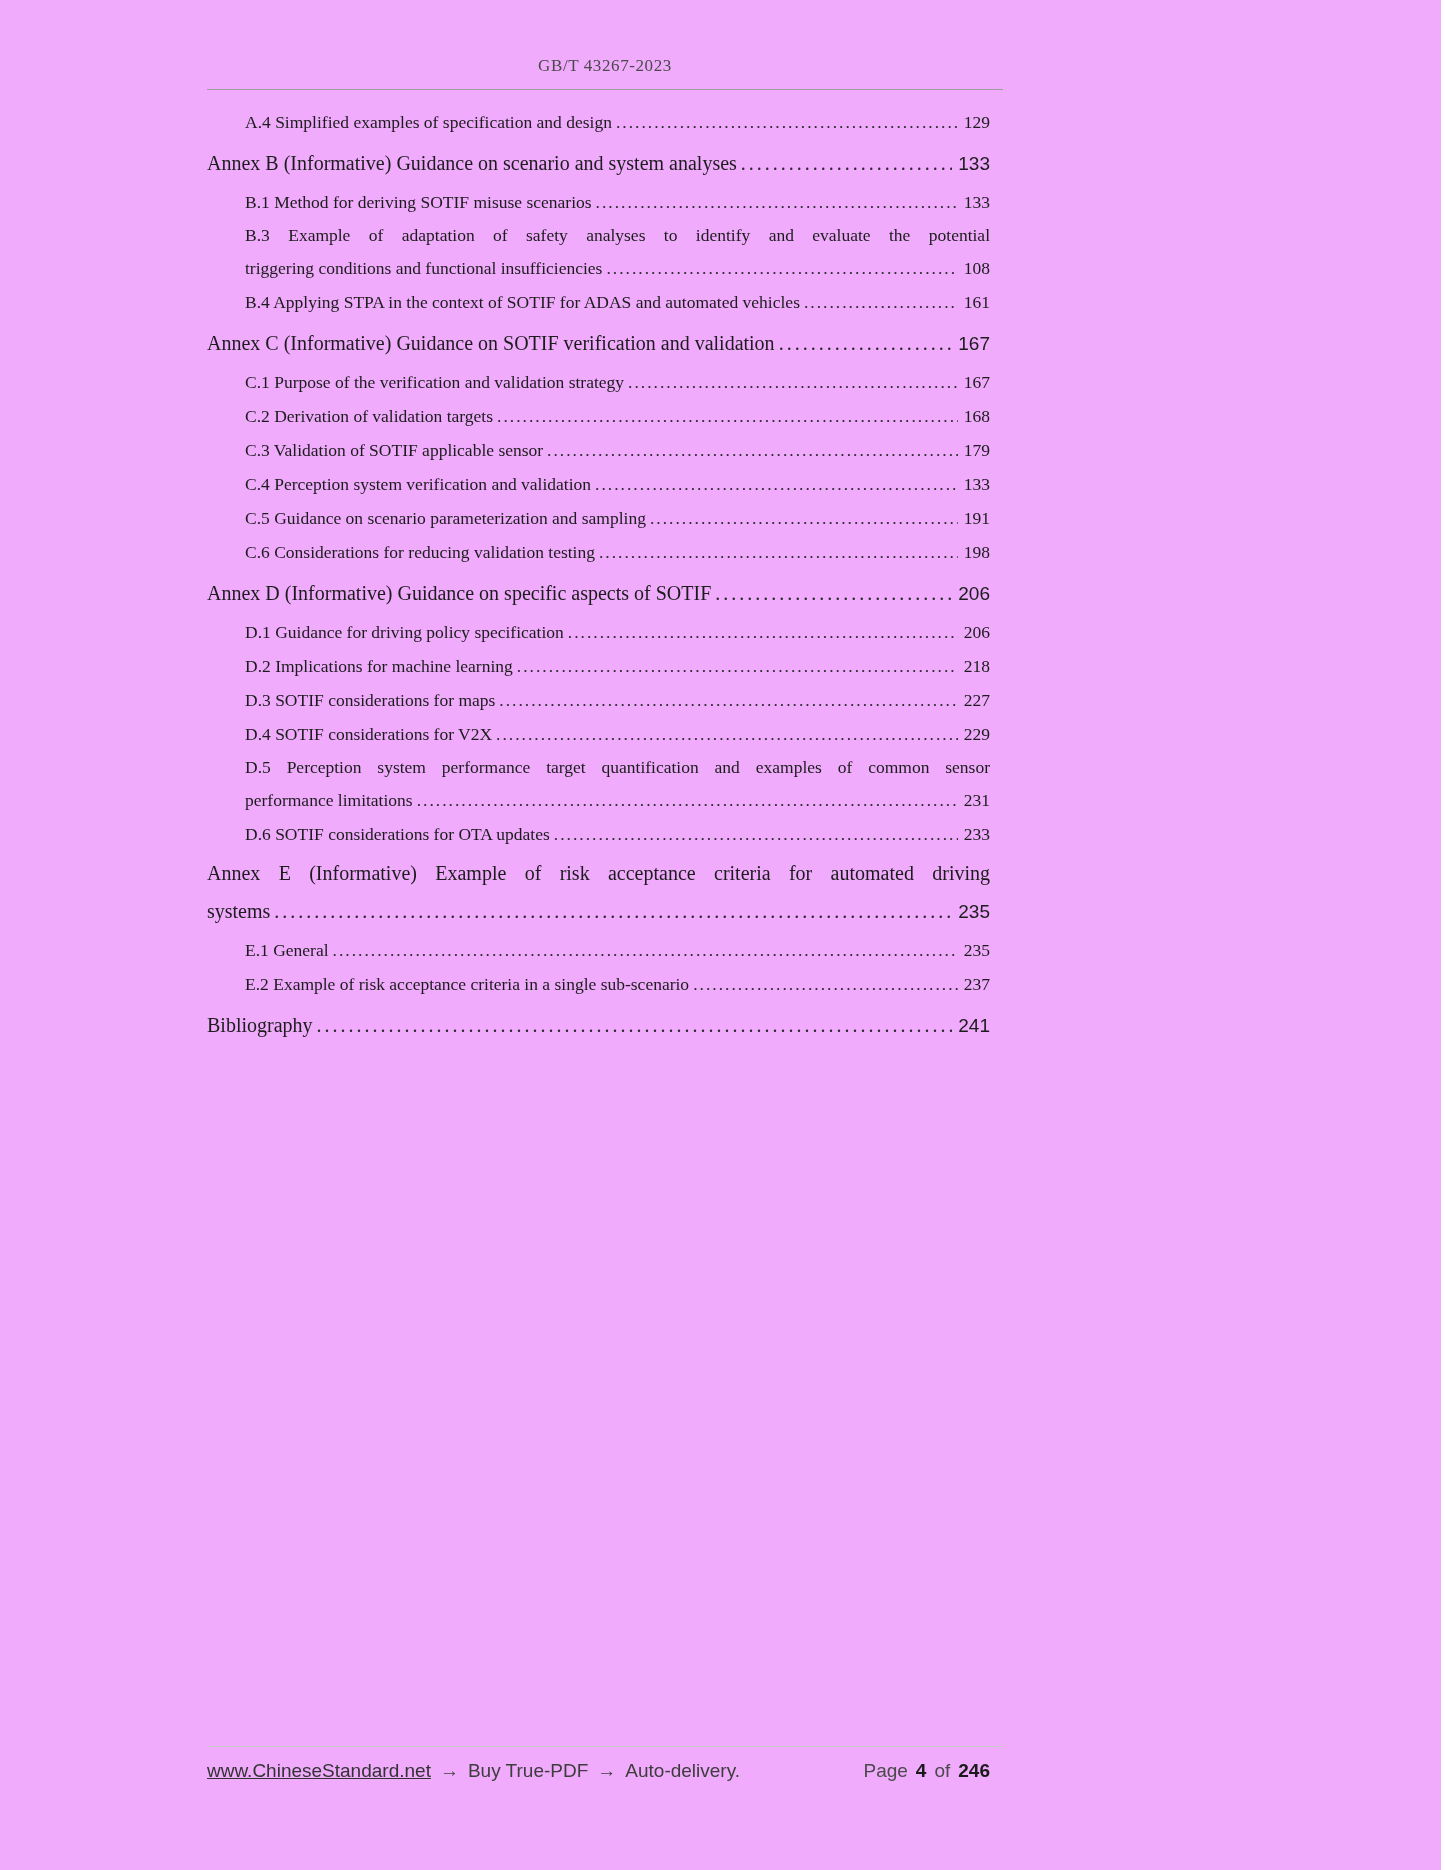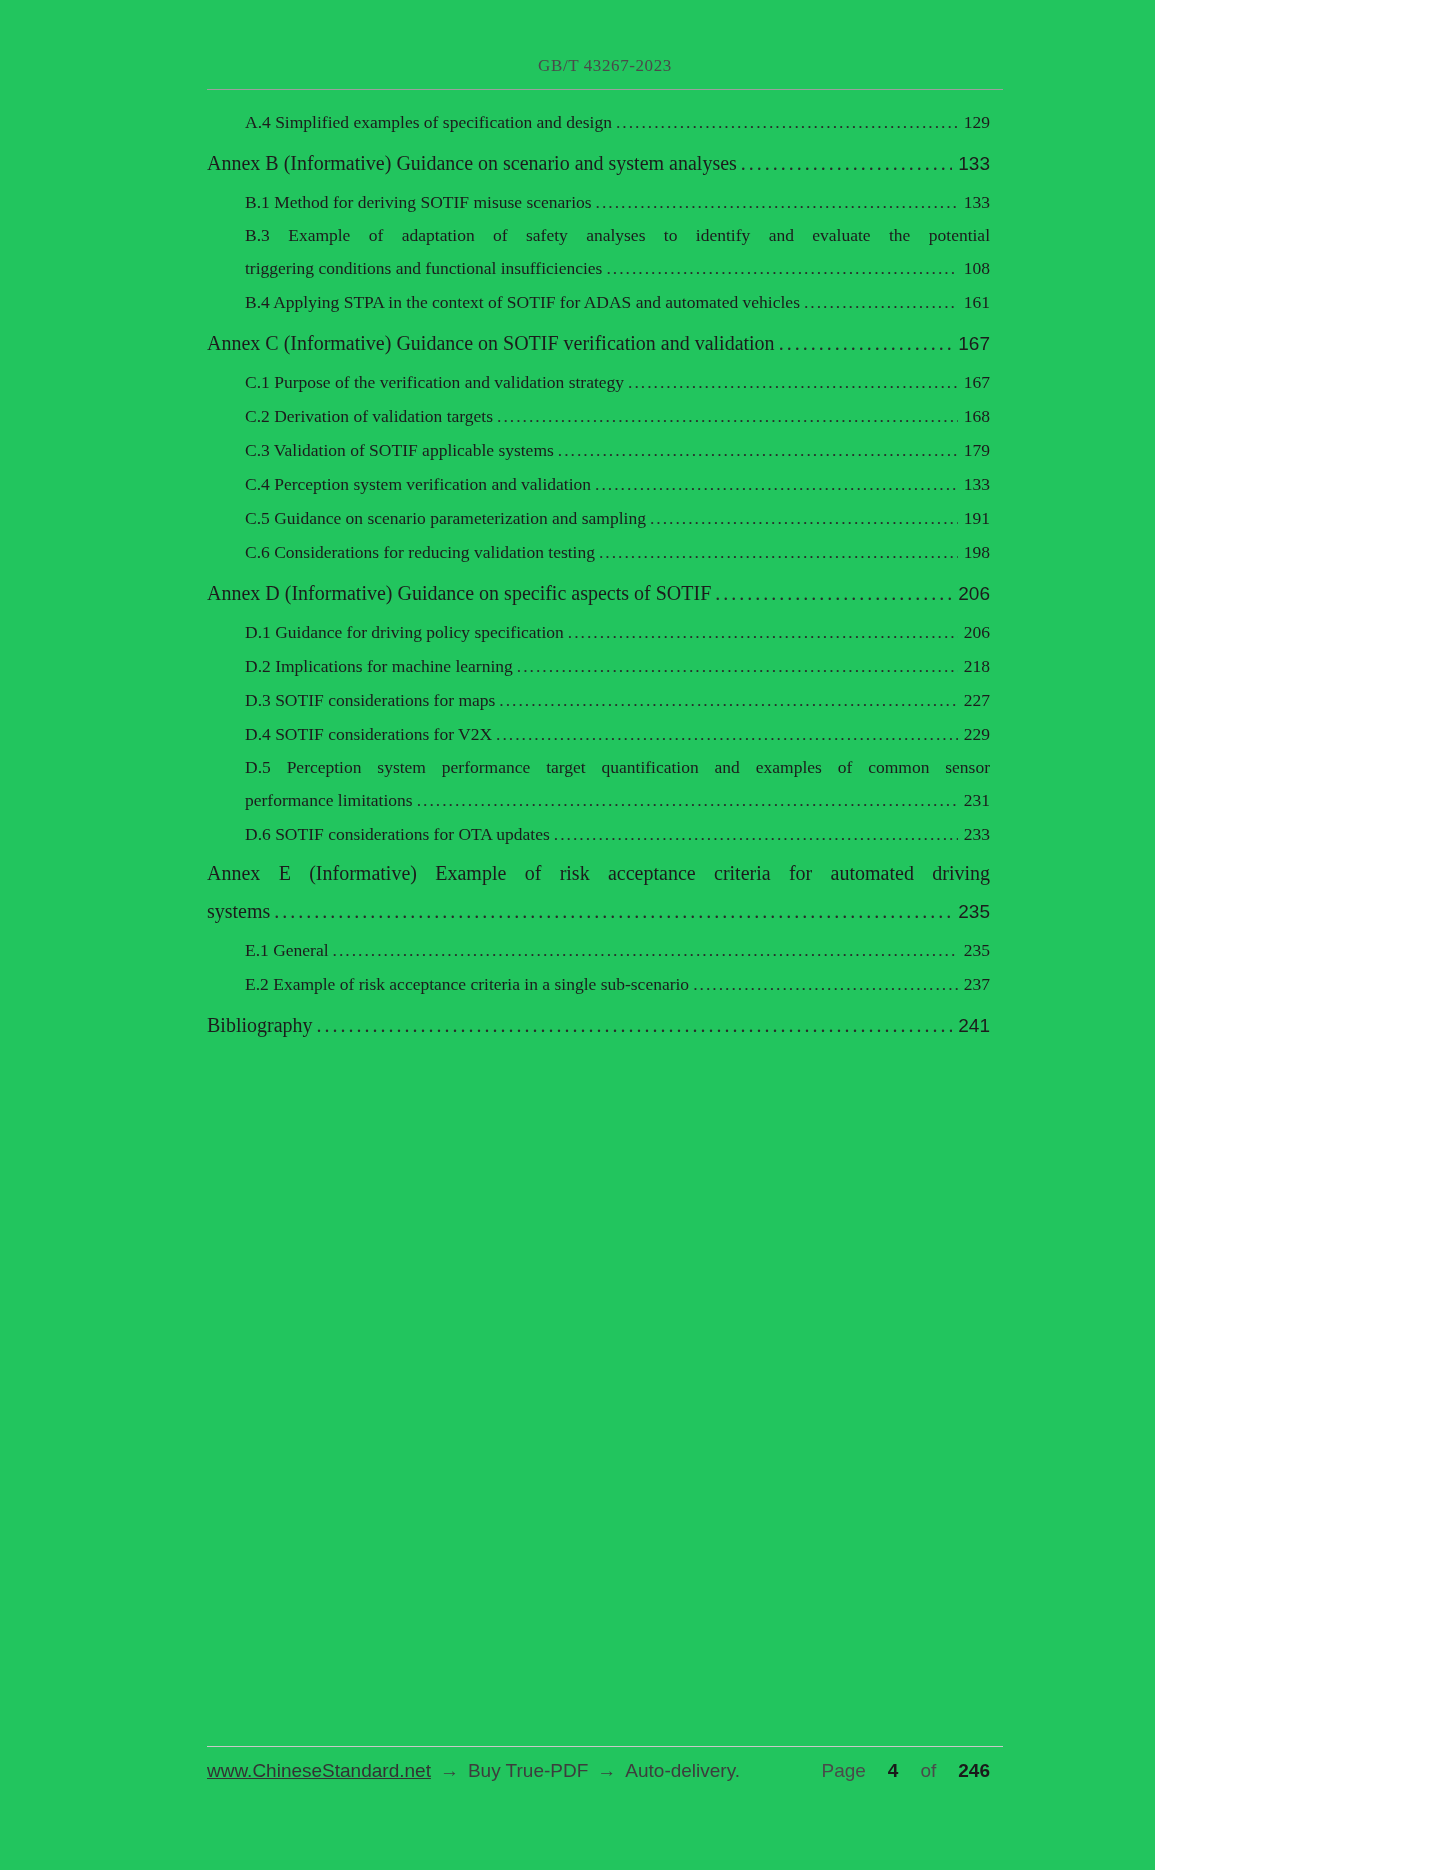--- a/index.html
+++ b/index.html
@@ -1,21 +1,21 @@
 <!DOCTYPE html>
 <html><head>
 <meta charset="utf-8">
 <style>
   * { margin: 0; padding: 0; box-sizing: border-box; }
   html, body { background: #ffffff; }
   .page {
     position: relative;
-    width: 1155px;
+    width: 1441px;
     height: 1870px;
-    background: #22c55e;
+    background: #f0abfc;
     font-family: "Liberation Serif", serif;
     color: #1c1c1c;
     overflow: hidden;
   }
   .content {
     position: absolute;
     left: 207px;
     top: 0;
     width: 796px;
   }
@@ -76,21 +76,21 @@
     justify-content: space-between;
     align-items: baseline;
     margin-top: 13px;
     padding-right: 13px;
     font-size: 19px;
     color: #3d3d3d;
   }
   .footer-left { display: flex; gap: 9px; align-items: baseline; }
   .footer-link { color: #333333; text-decoration: underline; cursor: pointer; }
   .arrow { color: #3d3d3d; }
-  .footer-right { display: flex; gap: 22px; align-items: baseline; color: #4a4a4a; }
+  .footer-right { display: flex; gap: 8px; align-items: baseline; color: #4a4a4a; }
   .footer-right .b { font-weight: bold; color: #1a1a1a; }
 </style>
 </head>
 <body>
 
 <div class="page">
   <div class="content">
     <div class="header">
       <div class="header-title">GB/T 43267-2023</div>
       <div class="header-rule"></div>
@@ -165,21 +165,21 @@
     <div class="row">
       <span class="entry-text">C.2 Derivation of validation targets</span>
       <span class="leader"></span>
       <span class="entry-page">168</span>
     </div>
   </div>
 
   <div class="entry sub">
 
     <div class="row">
-      <span class="entry-text">C.3 Validation of SOTIF applicable systems</span>
+      <span class="entry-text">C.3 Validation of SOTIF applicable sensor</span>
       <span class="leader"></span>
       <span class="entry-page">179</span>
     </div>
   </div>
 
   <div class="entry sub">
 
     <div class="row">
       <span class="entry-text">C.4 Perception system verification and validation</span>
       <span class="leader"></span>

